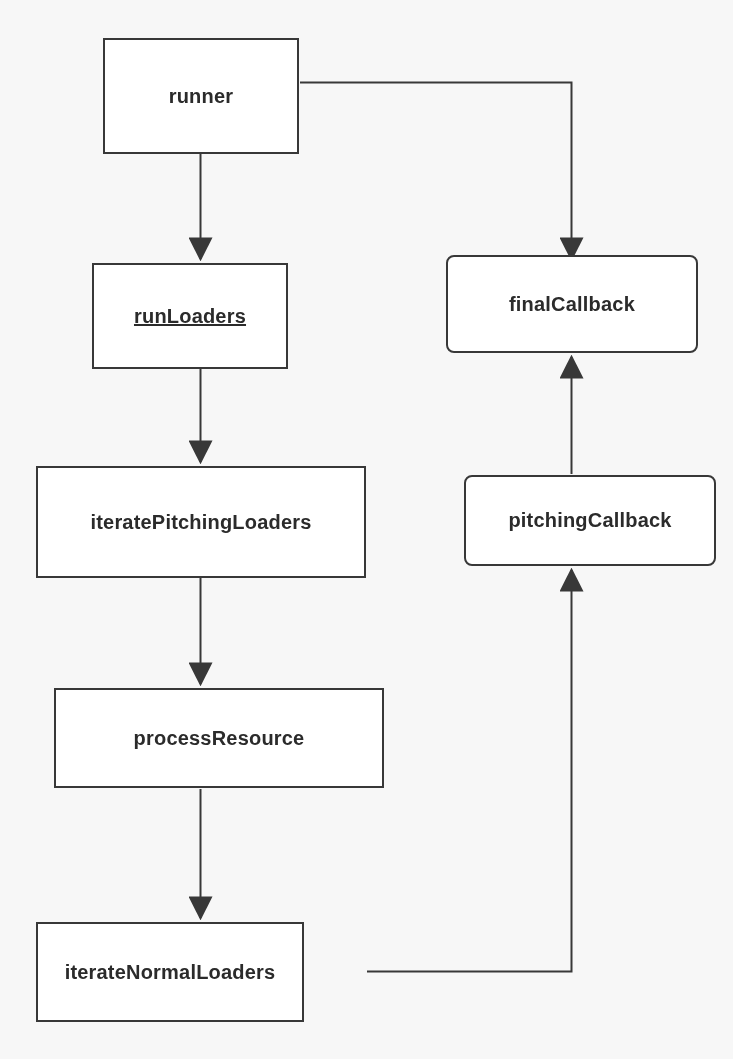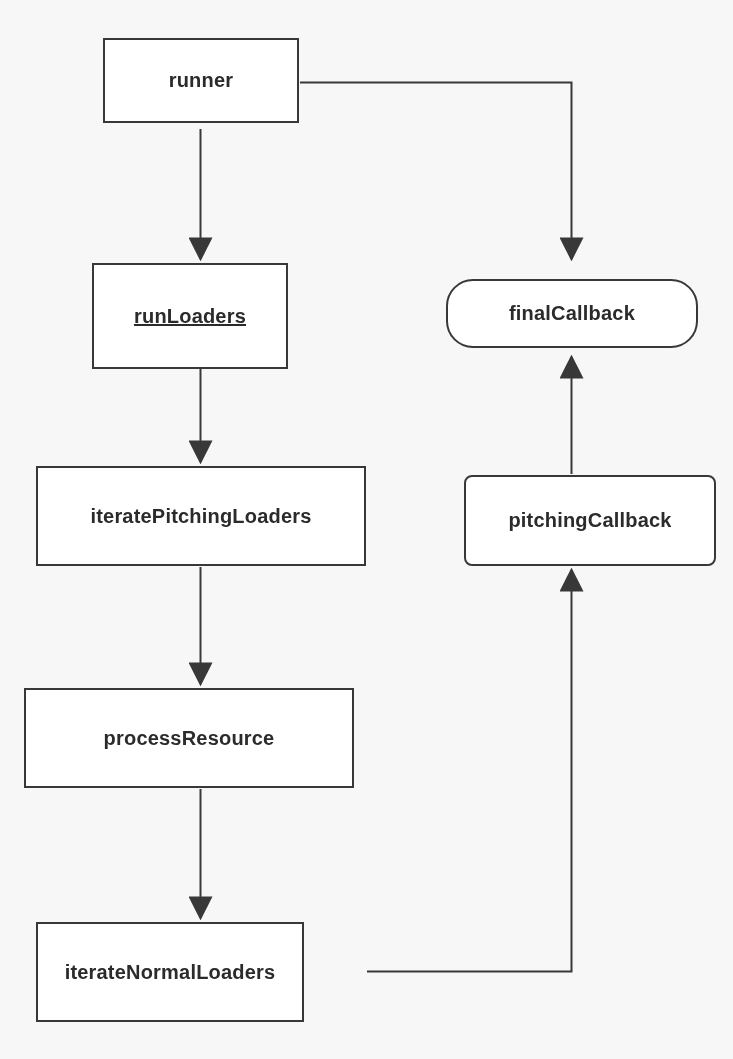--- a/index.html
+++ b/index.html
@@ -27,26 +27,26 @@
     align-items: center;
     justify-content: center;
     font-size: 20px;
     font-weight: bold;
     color: #2b2b2b;
     letter-spacing: 0.2px;
   }
   .node.rounded {
     border-radius: 8px;
   }
-  #node-runner               { left: 103px; top: 38px;  width: 196px; height: 85px; }
+  #node-runner               { left: 103px; top: 38px;  width: 196px; height: 116px; }
   #node-runLoaders           { left: 92px; top: 263px; width: 196px; height: 106px; text-decoration: underline; }
-  #node-iteratePitchingLoaders { left: 36px; top: 466px; width: 330px; height: 100px; }
-  #node-processResource      { left: 24px;  top: 688px; width: 330px; height: 100px; text-align: center; }
+  #node-iteratePitchingLoaders { left: 36px; top: 466px; width: 330px; height: 112px; }
+  #node-processResource      { left: 54px;  top: 688px; width: 330px; height: 100px; text-align: center; }
   #node-iterateNormalLoaders { left: 36px;  top: 922px; width: 268px; height: 100px; }
-  #node-finalCallback        { left: 446px; top: 279px; width: 252px; height: 69px; border-radius: 27px; }
+  #node-finalCallback        { left: 446px; top: 255px; width: 252px; height: 98px; }
   #node-pitchingCallback     { left: 464px; top: 475px; width: 252px; height: 91px; }
   svg.edges {
     position: absolute;
     inset: 0;
     width: 733px;
     height: 1059px;
     pointer-events: none;
   }
   svg.edges path.edge {
     fill: none;

